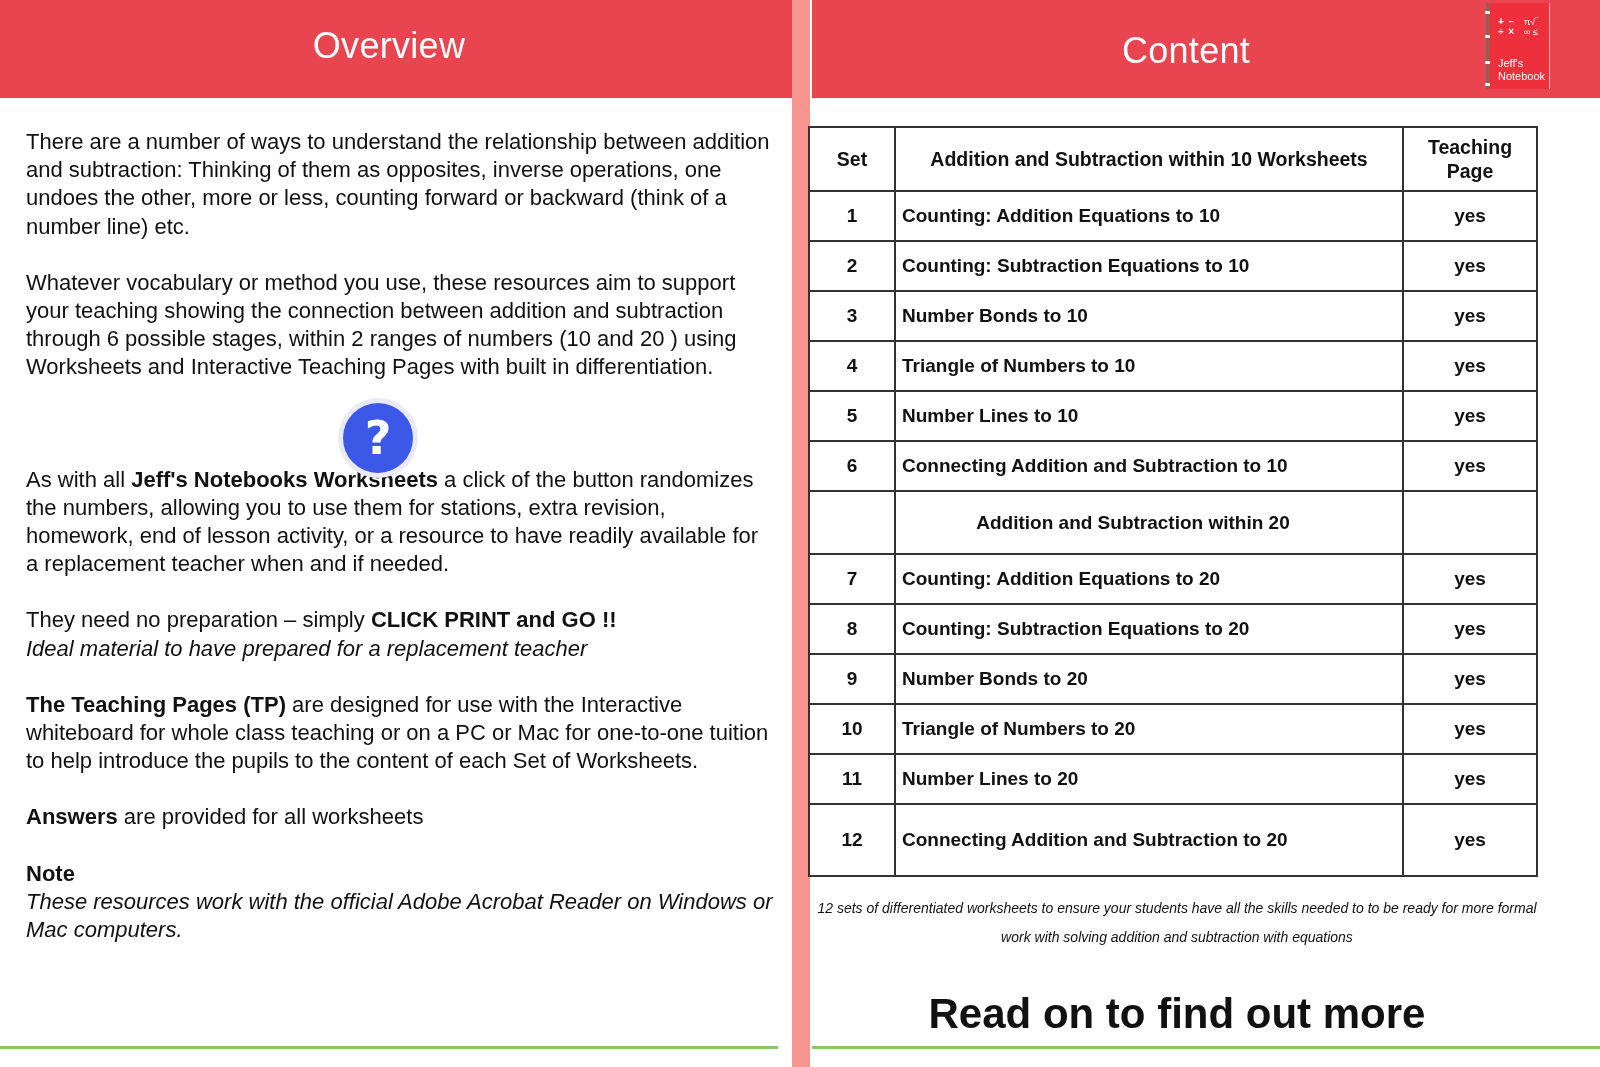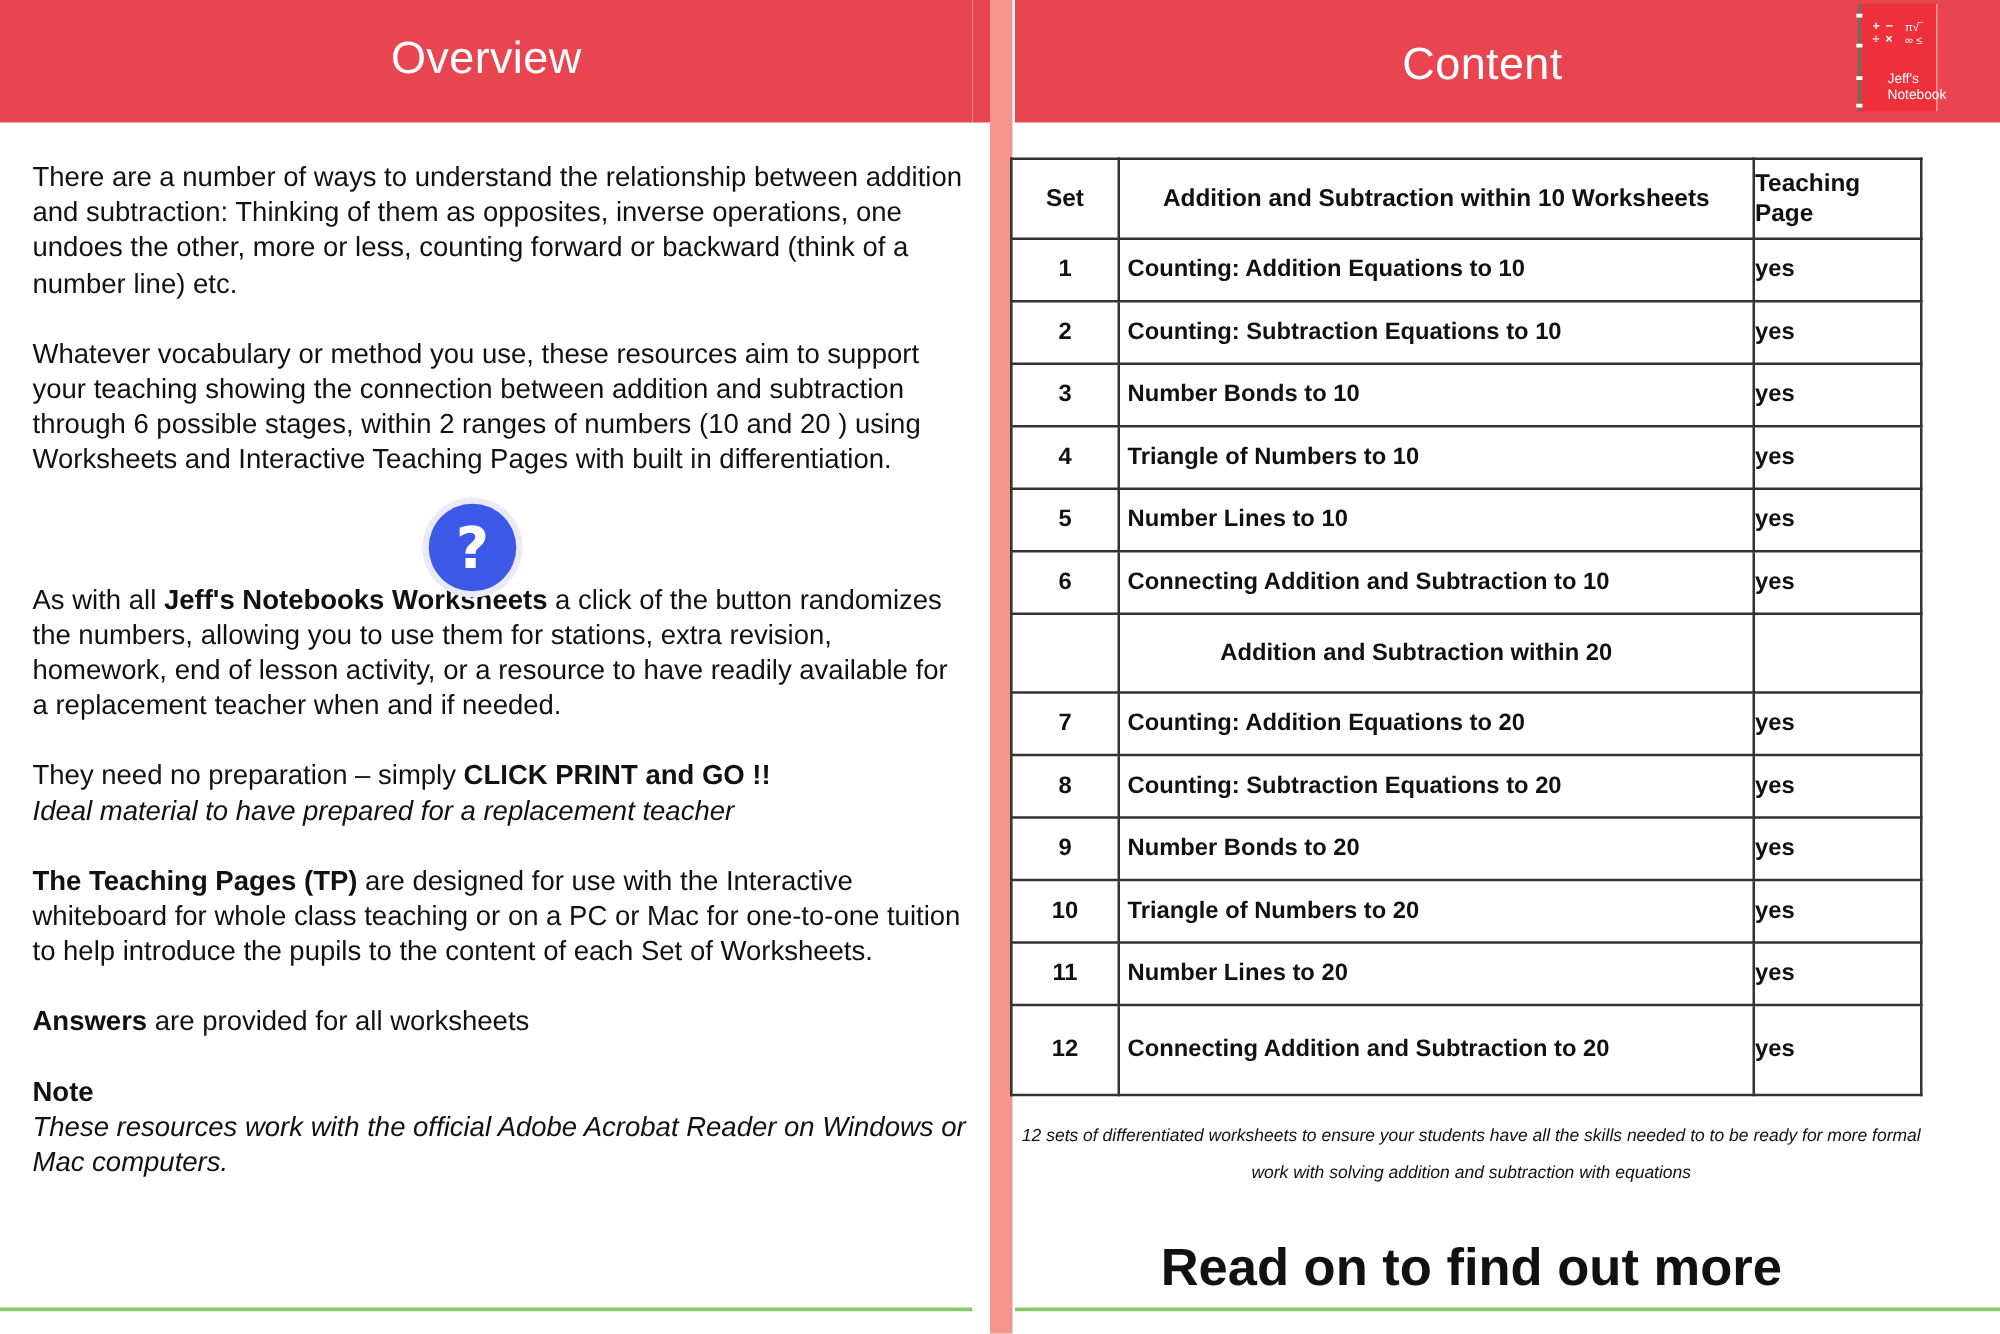--- a/index.html
+++ b/index.html
@@ -21,41 +21,41 @@
 
   .bottom-rule { position: absolute; bottom: 18px; left: 0; right: 0; height: 3px; background: #8bc66a; }
 
   
   .logo { position: absolute; right: 50px; top: 3px; width: 64px; height: 86px; background: #ee2f3c;
           border-right: 1px solid #f7b5b5; }
   .logo .binding { position: absolute; left: 0; top: 0; bottom: 0; width: 3px; background: #7a6a5a; }
   .logo .ring { position: absolute; left: -1px; width: 5px; height: 3px; background: #fff; }
   .logo .sym { position: absolute; top: 14px; left: 12px; color: #fff; font-size: 10px; line-height: 10px; font-weight: bold; letter-spacing: 1px; }
   .logo .sym2 { position: absolute; top: 14px; left: 38px; color: #fff; font-size: 9px; line-height: 10px; }
-  .logo .name { position: absolute; left: 24px; top: 54px; color: #fff; font-size: 11px; line-height: 13px; }
+  .logo .name { position: absolute; left: 12px; top: 54px; color: #fff; font-size: 11px; line-height: 13px; }
 
   
   .overview-body { position: absolute; left: 26px; top: 128px; width: 750px; font-size: 22px; line-height: 28.2px; color: #111; }
   .overview-body p { margin: 0; }
   .p-gap { height: 28px; }
   .help-wrap { position: absolute; left: 338px; top: 398px; width: 80px; height: 80px; border-radius: 50%; background: #e9e9f7;
                display: flex; align-items: center; justify-content: center; }
   .help-icon { width: 70px; height: 70px; border-radius: 50%; background: #3b59e6; color: #fff; font-size: 46px;
                font-weight: bold; display: flex; align-items: center; justify-content: center; font-family: "DejaVu Sans", sans-serif; }
   .b { font-weight: bold; }
   .i { font-style: italic; }
 
   
   .content-table { position: absolute; left: -4px; top: 126px; width: 730px; border-collapse: collapse; font-size: 19px; font-weight: bold; }
   .content-table td, .content-table th { border: 2px solid #333; }
   .content-table th { height: 64px; font-size: 19.5px; line-height: 24px; }
   .content-table td { height: 50px; }
   .col-set { width: 86px; text-align: center; }
   .col-title { text-align: left; padding-left: 6px; border-radius: 15px; }
-  .col-tp { width: 134px; text-align: left; }
+  .col-tp { width: 134px; text-align: center; }
   .content-table th.col-title { text-align: center; padding-left: 0; }
   .section-row td { height: 63px; }
   .section-row .col-title { text-align: center; padding-left: 0; padding-right: 32px; }
   .row-last td { height: 72px; }
 
   .summary { position: absolute; left: 0; width: 730px; top: 894px; text-align: center; font-style: italic; font-size: 14px; line-height: 28.5px; }
   .cta { position: absolute; left: 0; width: 730px; top: 990px; text-align: center; font-weight: bold; font-size: 42px; }
 </style>
 </head>
 <body>

